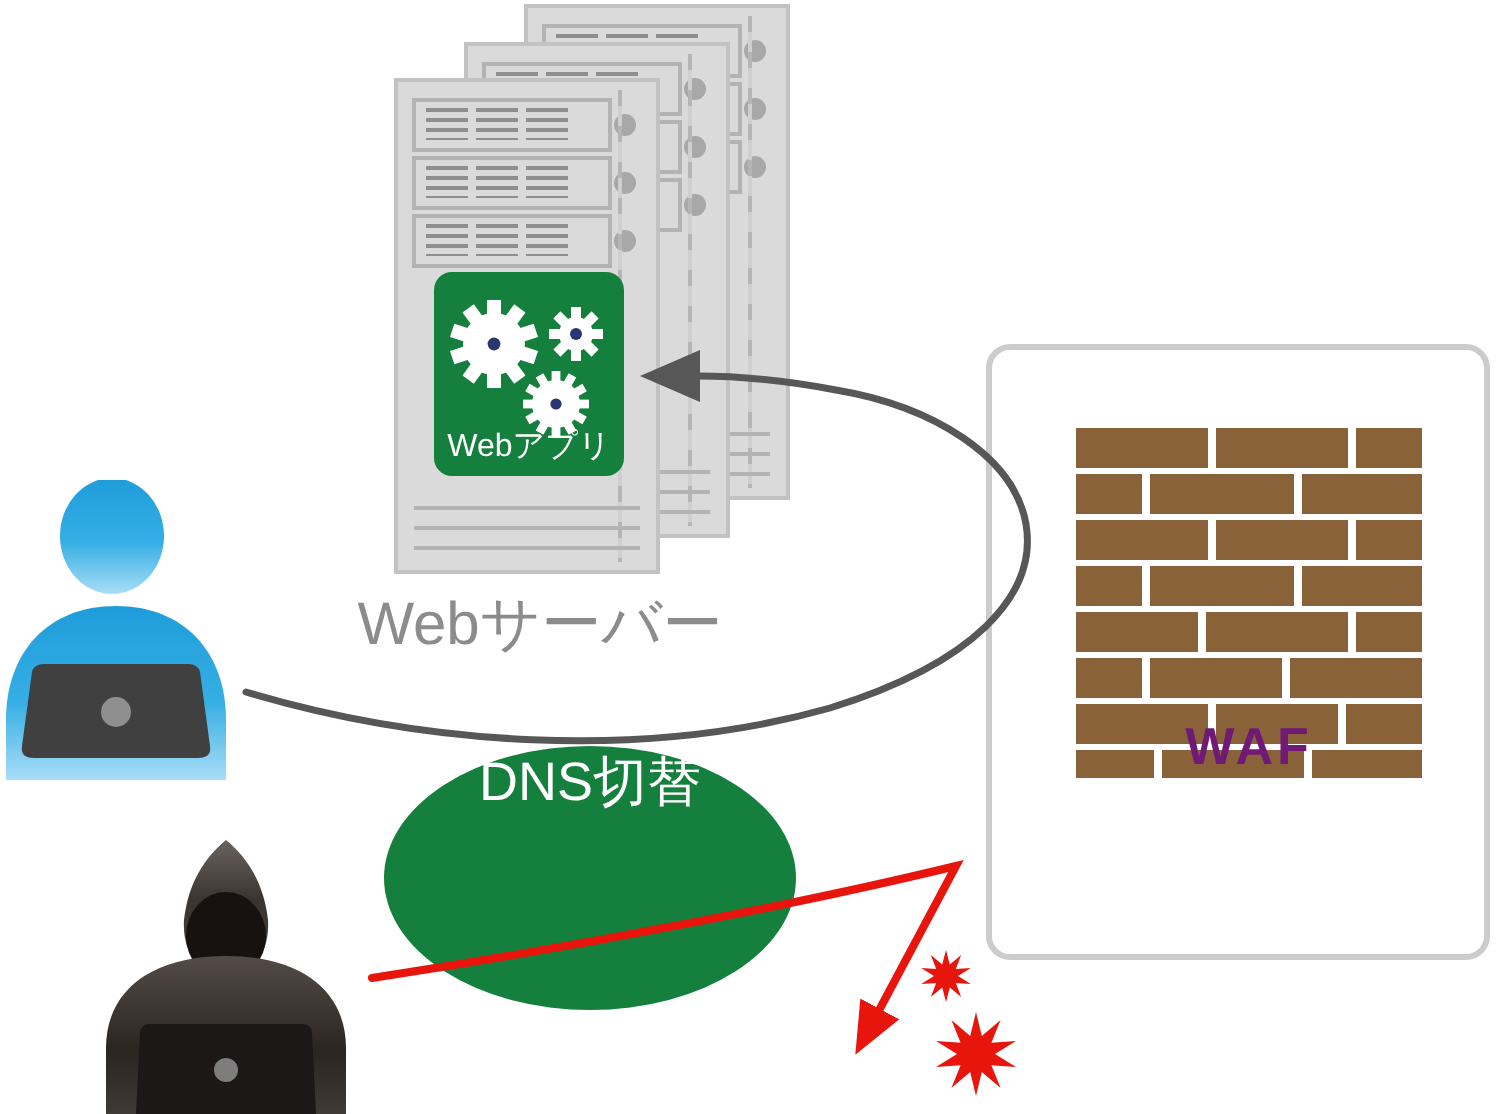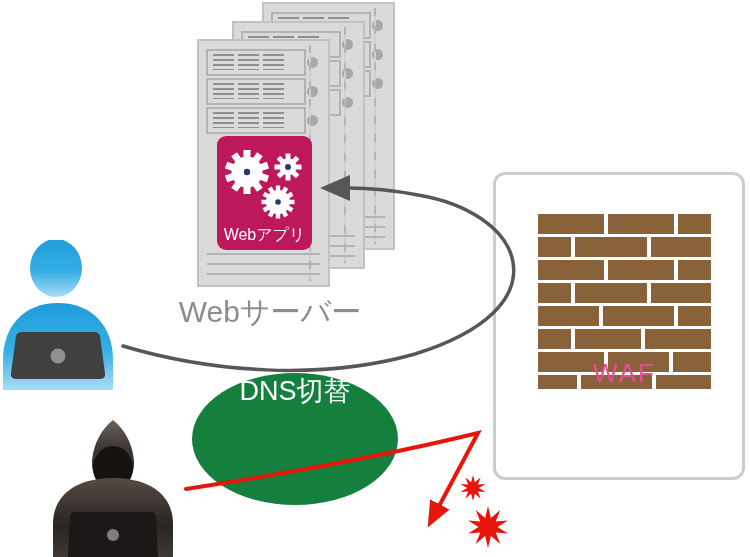--- a/index.html
+++ b/index.html
@@ -11,36 +11,36 @@
   .vent{position:absolute;top:3px;width:21px;height:16px;
         background:repeating-linear-gradient(to bottom,#8f8f8f 0 2px,transparent 2px 5px);}
   .v1{left:5px}.v2{left:30px}.v3{left:55px}
   .unit-circle{position:absolute;right:-14px;top:6px;width:11px;height:11px;border-radius:50%;background:#a8a8a8;}
   .u1{top:8px}.u2{top:37px}.u3{top:66px}
   .seam{position:absolute;left:110px;top:4px;bottom:4px;width:2px;
         background:repeating-linear-gradient(to bottom,#b5b5b5 0 8px,#cfcfcf 8px 18px);}
   .bline{position:absolute;left:8px;right:8px;height:2px;background:#b3b3b3;}
   .b1{top:212px}.b2{top:222px}.b3{top:232px}
   
-  #app-box{position:absolute;left:217px;top:136px;width:95px;height:114px;background:#be185d;border-radius:9px;}
+  #app-box{position:absolute;left:217px;top:136px;width:95px;height:102px;background:#15803d;border-radius:9px;}
   #app-label{position:absolute;bottom:4px;left:0;right:0;text-align:center;color:#ffffff;font-size:16px;}
   
   #webserver-label{position:absolute;left:150px;top:292px;width:240px;text-align:center;
                    font-size:30px;color:#8c8c8c;}
   
   #service-box{position:absolute;left:493px;top:172px;width:252px;height:308px;background:#ffffff;
                border:3px solid #cccccc;border-radius:12px;box-sizing:border-box;}
   #wall{position:absolute;left:42px;top:39px;width:173px;height:175px;display:flex;
         flex-direction:column;gap:3px;}
   .brow{display:flex;gap:4px;}
   .brow{height:20px;}
   .brow.last{height:14px;}
   .brick{background:#8a6239;}
-  #waf-label{position:absolute;left:0;right:0;bottom:0;text-align:center;color:#ec4899;
-             font-size:26px;letter-spacing:2px;font-weight:400;}
+  #waf-label{position:absolute;left:0;right:0;bottom:0;text-align:center;color:#701a75;
+             font-size:26px;letter-spacing:2px;font-weight:700;}
   #sp-label{position:absolute;left:0;right:0;bottom:14px;text-align:center;font-size:24px;color:#767676;}
   
   #dns-ellipse{position:absolute;left:192px;top:373px;width:206px;height:132px;border-radius:50%;
                background:#15803d;display:flex;justify-content:center;}
   #dns-label{color:#ffffff;font-size:27px;font-weight:500;}
   
   #user-figure{position:absolute;left:0px;top:240px;}
   #hacker-figure{position:absolute;left:45px;top:408px;}
   
   #overlay{position:absolute;left:0;top:0;width:750px;height:557px;pointer-events:none;}

